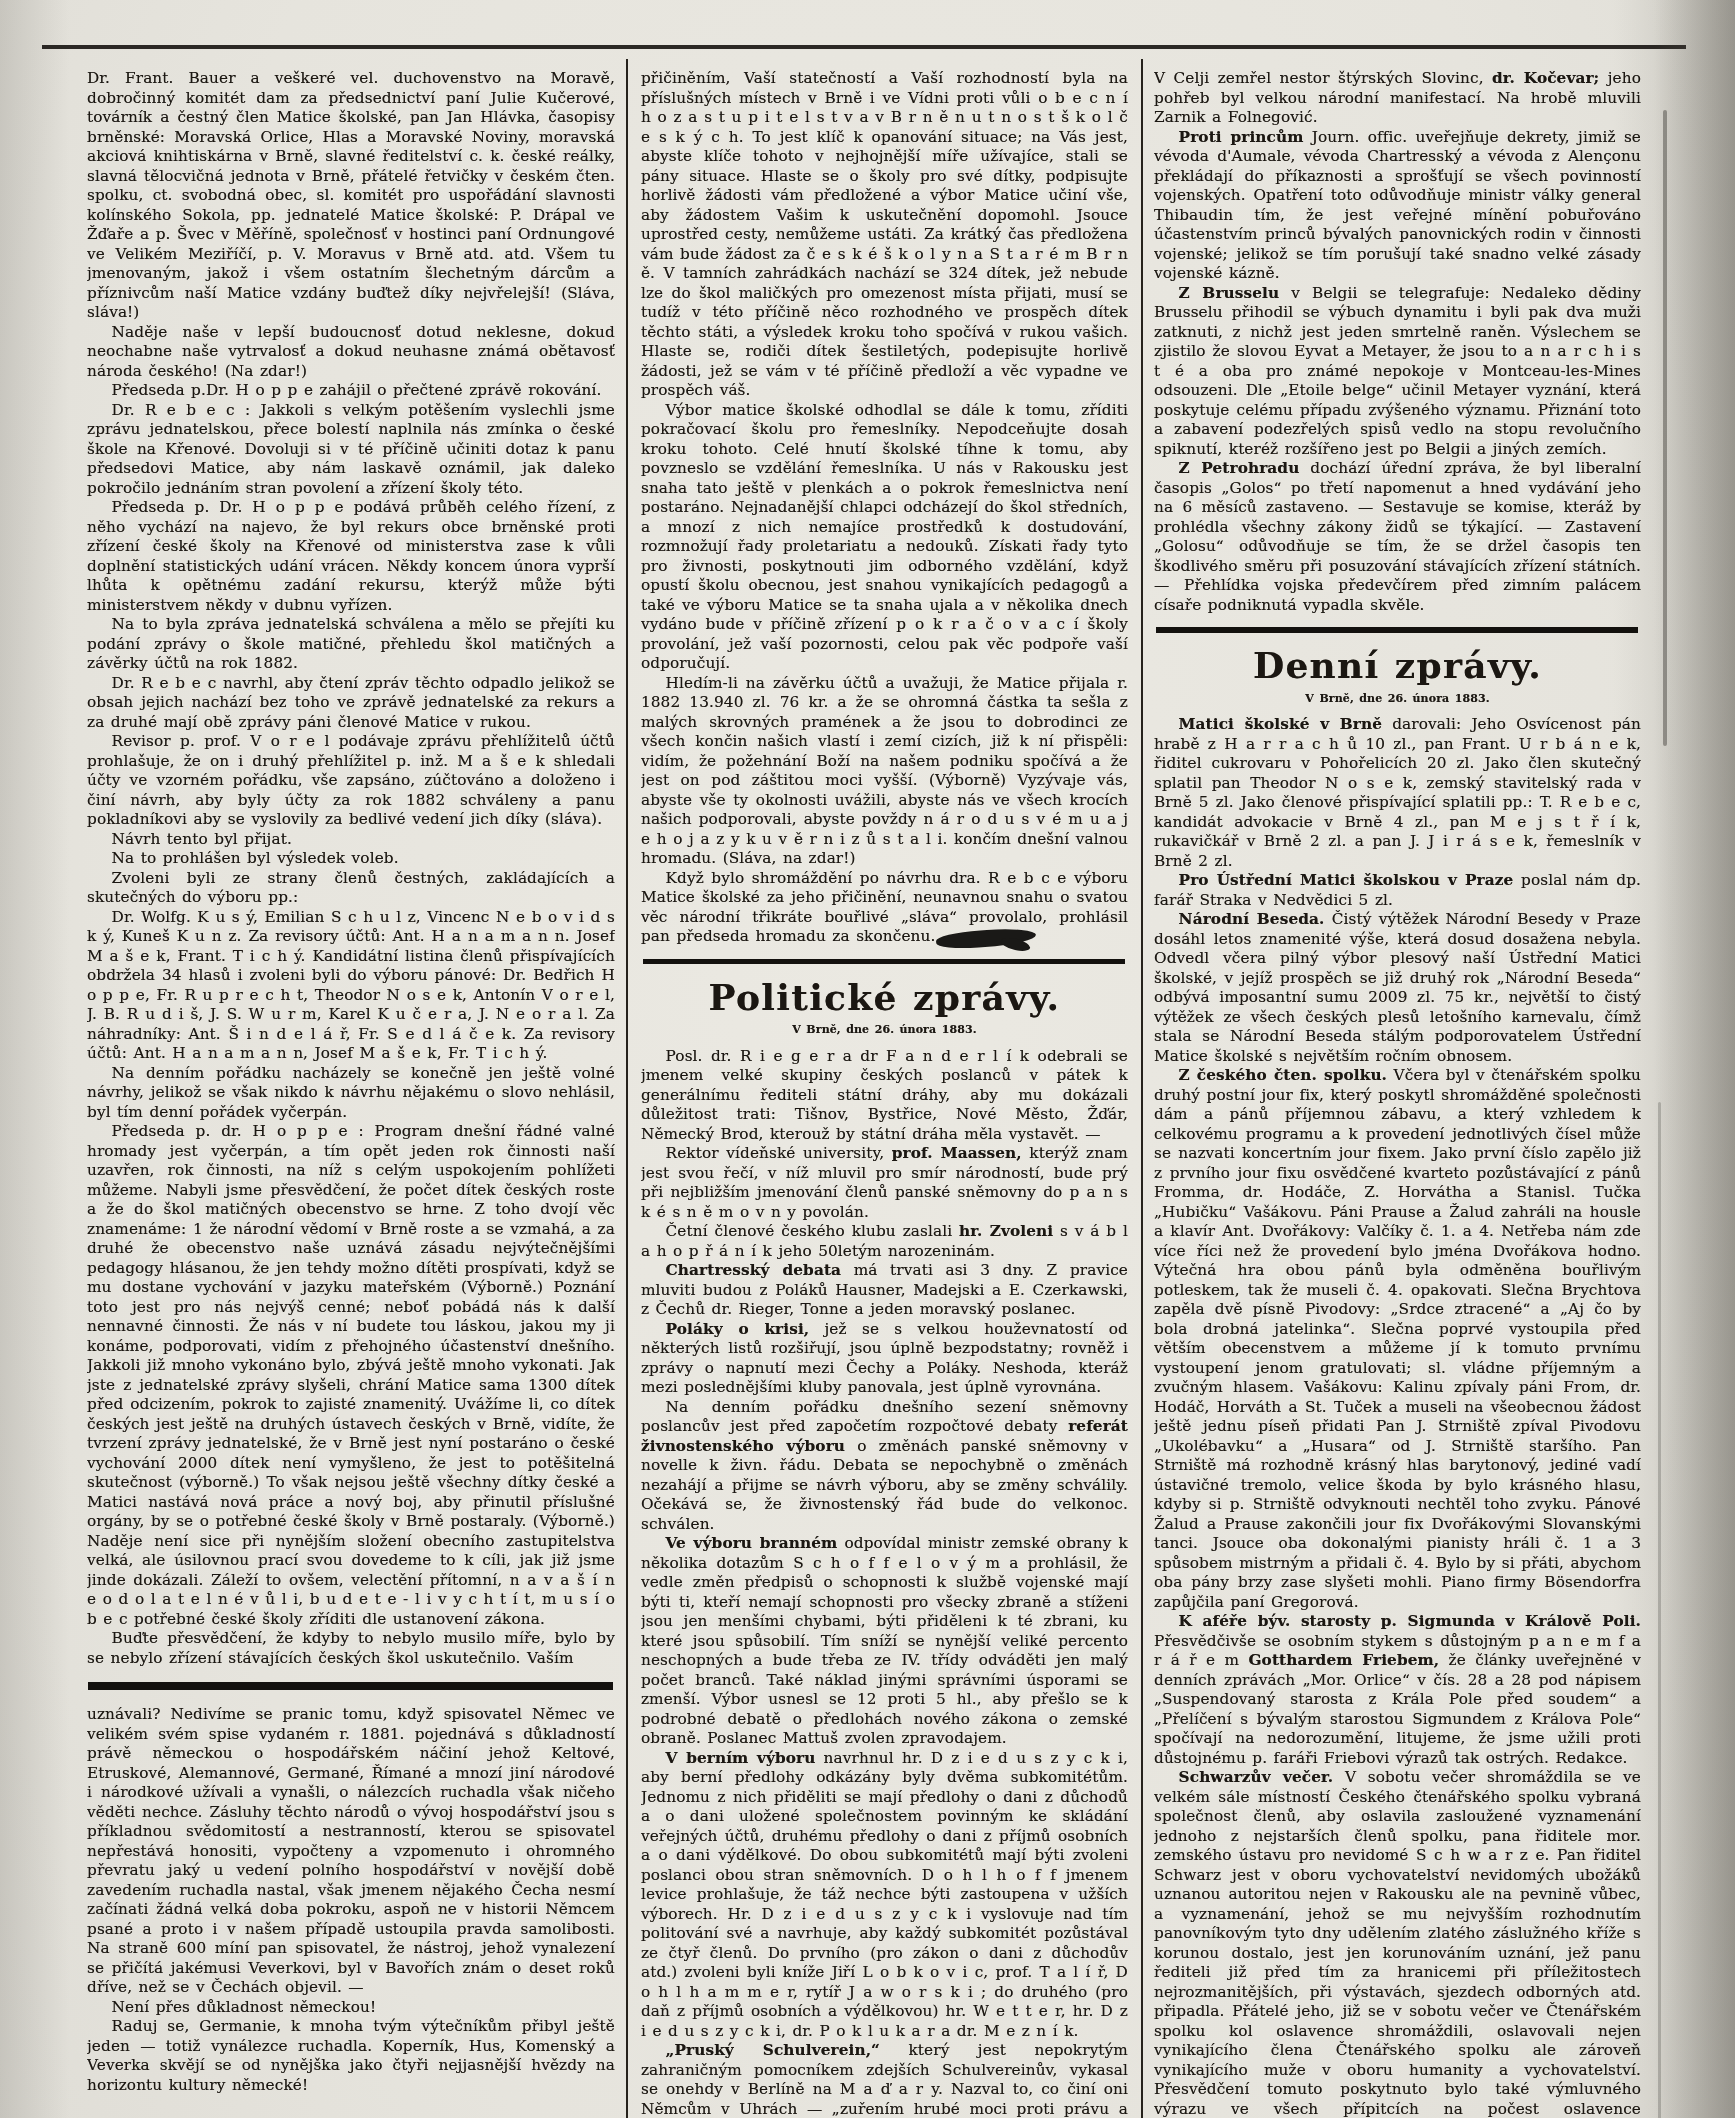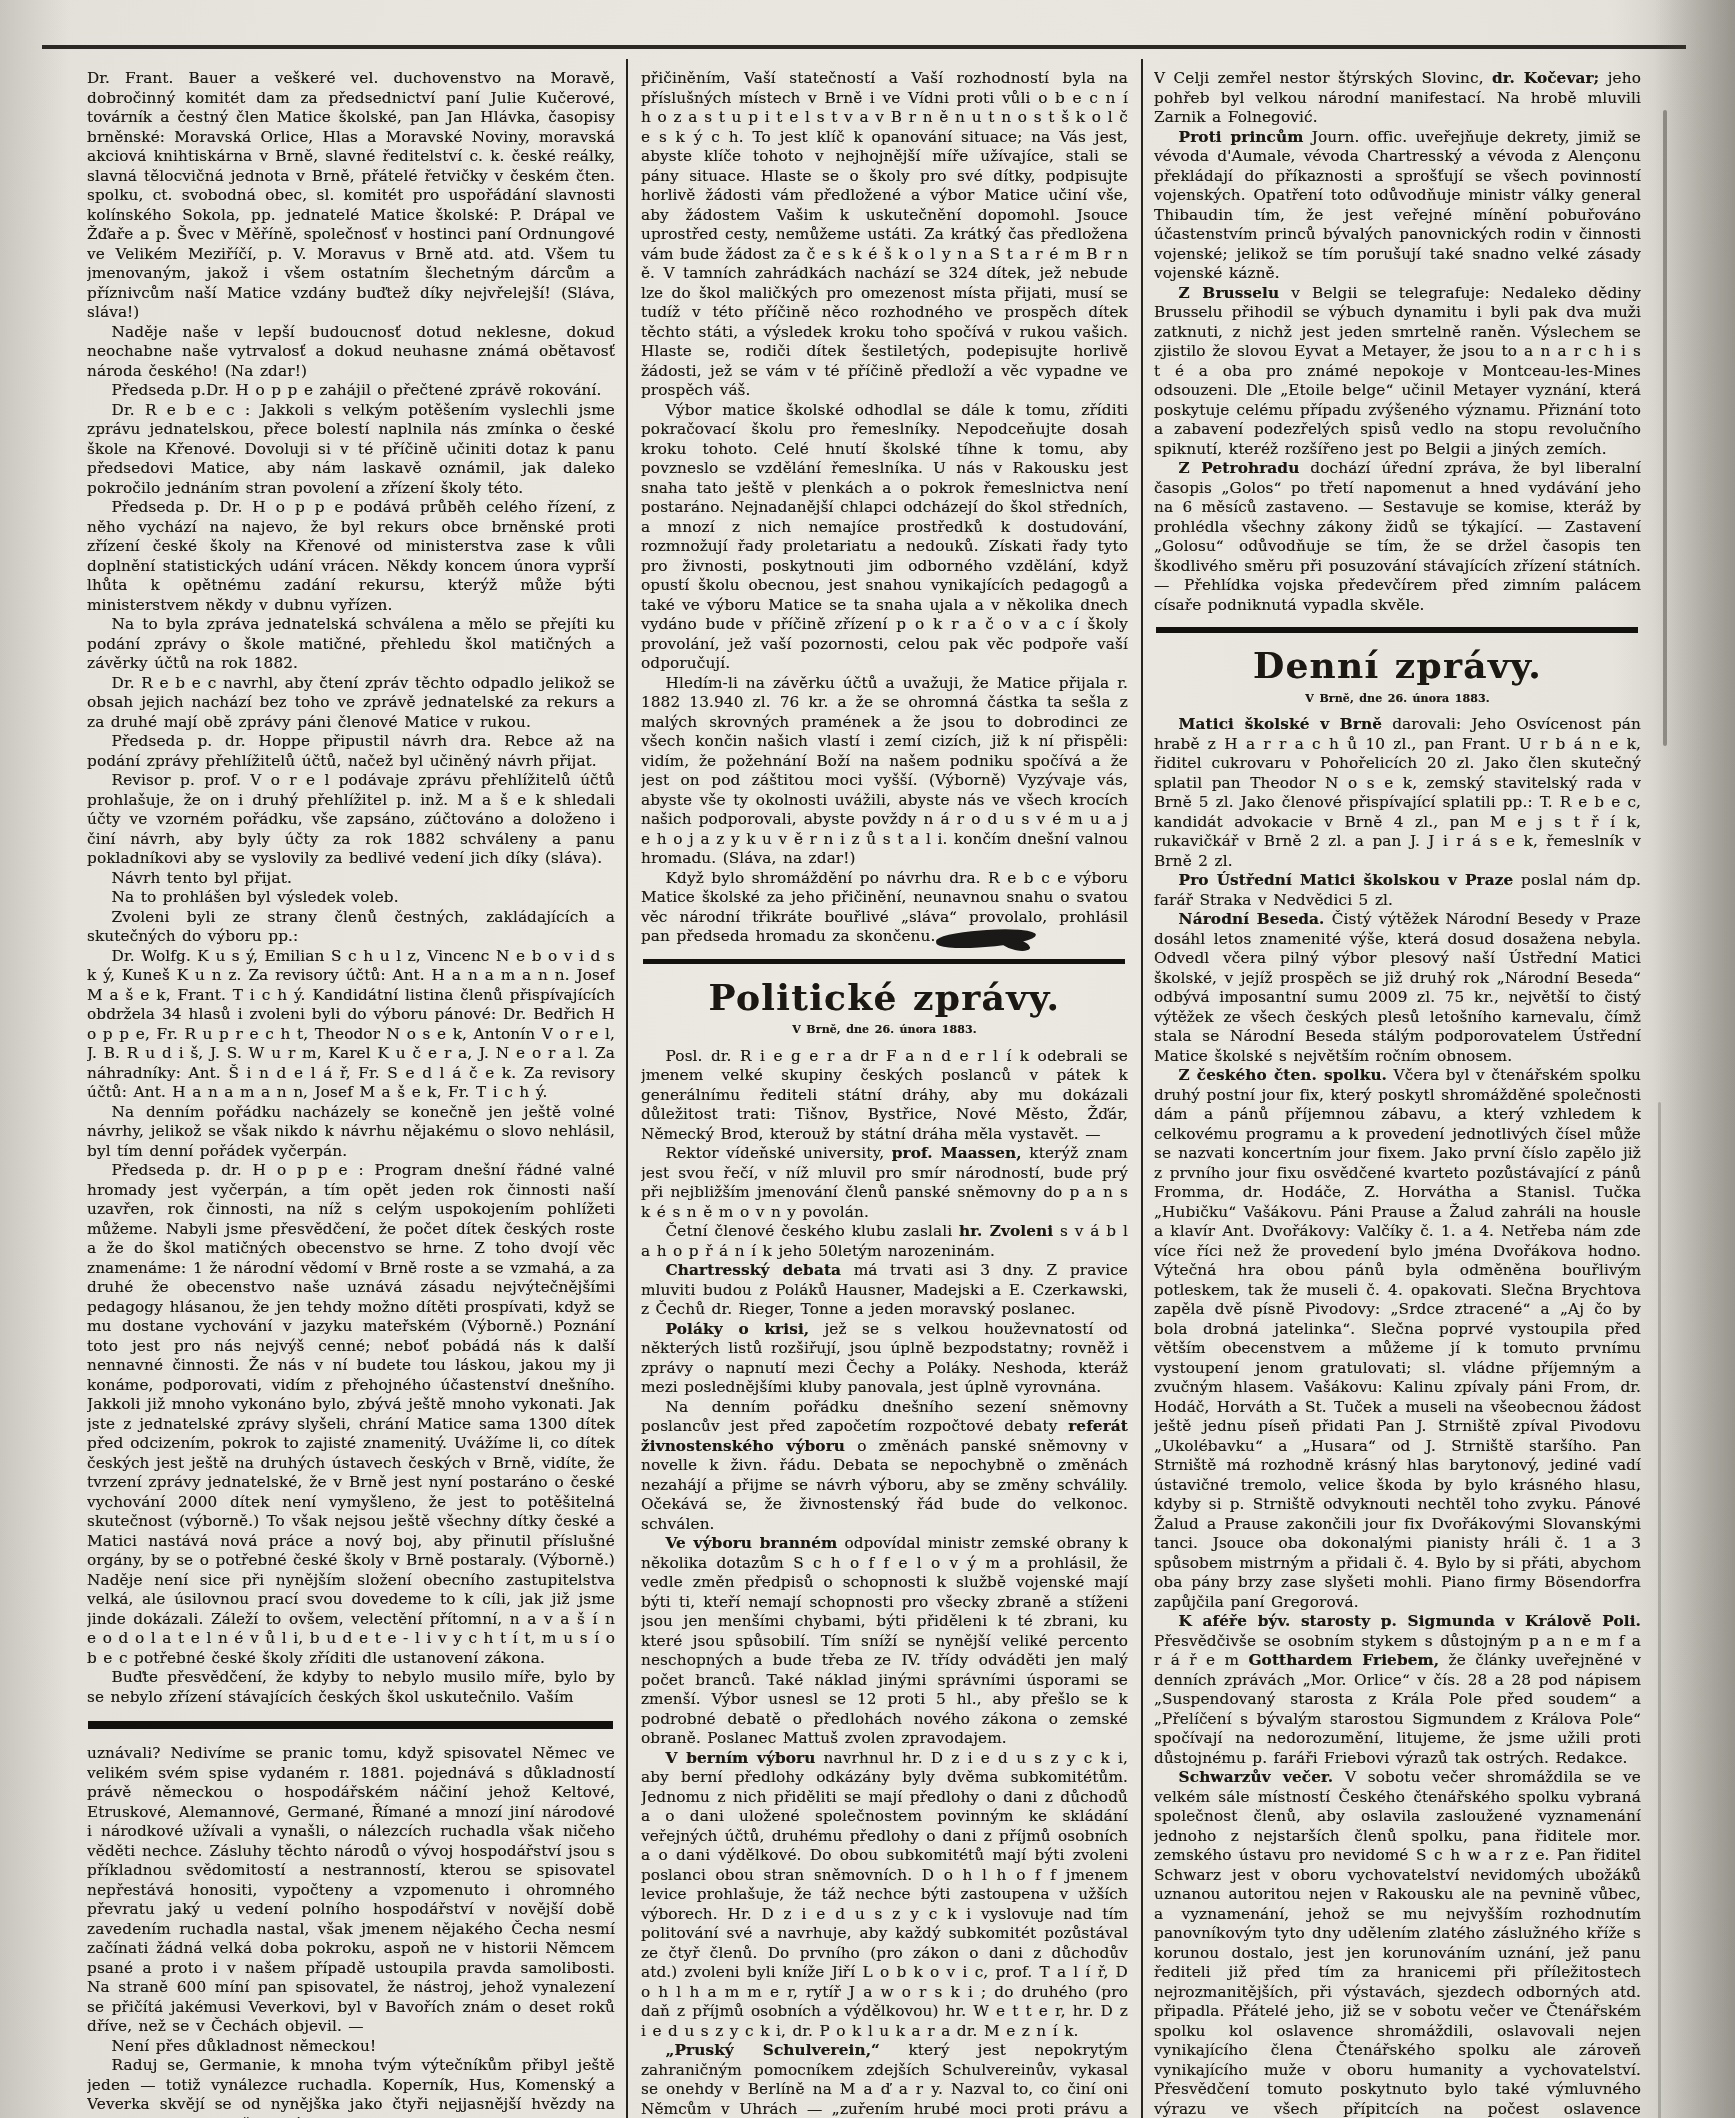--- a/index.html
+++ b/index.html
@@ -75,21 +75,20 @@
 
 <div id="content">
   <div class="col col-1">
       <p class="para noindent">Dr. Frant. Bauer a veškeré vel. duchovenstvo na Moravě, dobročinný komitét dam za předsednictví paní Julie Kučerové, továrník a čestný člen Matice školské, pan Jan Hlávka, časopisy brněnské: Moravská Orlice, Hlas a Moravské Noviny, moravská akciová knihtiskárna v Brně, slavné ředitelství c. k. české reálky, slavná tělocvičná jednota v Brně, přátelé řetvičky v českém čten. spolku, ct. svobodná obec, sl. komitét pro uspořádání slavnosti kolínského Sokola, pp. jednatelé Matice školské: P. Drápal ve Žďaře a p. Švec v Měříně, společnosť v hostinci paní Ordnungové ve Velikém Meziříčí, p. V. Moravus v Brně atd. atd. Všem tu jmenovaným, jakož i všem ostatním šlechetným dárcům a příznivcům naší Matice vzdány buďtež díky nejvřelejší! (Sláva, sláva!)</p>
       <p class="para">Naděje naše v lepší budoucnosť dotud neklesne, dokud neochabne naše vytrvalosť a dokud neuhasne známá obětavosť národa českého! (Na zdar!)</p>
       <p class="para">Předseda p.Dr. H o p p e zahájil o přečtené zprávě rokování.</p>
       <p class="para">Dr. R e b e c : Jakkoli s velkým potěšením vyslechli jsme zprávu jednatelskou, přece bolestí naplnila nás zmínka o české škole na Křenové. Dovoluji si v té příčině učiniti dotaz k panu předsedovi Matice, aby nám laskavě oznámil, jak daleko pokročilo jednáním stran povolení a zřízení školy této.</p>
       <p class="para">Předseda p. Dr. H o p p e podává průběh celého řízení, z něho vychází na najevo, že byl rekurs obce brněnské proti zřízení české školy na Křenové od ministerstva zase k vůli doplnění statistických udání vrácen. Někdy koncem února vyprší lhůta k opětnému zadání rekursu, kterýž může býti ministerstvem někdy v dubnu vyřízen.</p>
       <p class="para">Na to byla zpráva jednatelská schválena a mělo se přejíti ku podání zprávy o škole matičné, přehledu škol matičných a závěrky účtů na rok 1882.</p>
       <p class="para">Dr. R e b e c navrhl, aby čtení zpráv těchto odpadlo jelikož se obsah jejich nachází bez toho ve zprávě jednatelské za rekurs a za druhé mají obě zprávy páni členové Matice v rukou.</p>
-      <p class="para">Předseda p. dr. Hoppe připustil návrh dra. Rebce až na podání zprávy přehlížitelů účtů, načež byl učiněný návrh přijat.</p>
       <p class="para">Revisor p. prof. V o r e l podávaje zprávu přehlížitelů účtů prohlašuje, že on i druhý přehlížitel p. inž. M a š e k shledali účty ve vzorném pořádku, vše zapsáno, zúčtováno a doloženo i činí návrh, aby byly účty za rok 1882 schváleny a panu pokladníkovi aby se vyslovily za bedlivé vedení jich díky (sláva).</p>
       <p class="para">Návrh tento byl přijat.</p>
       <p class="para">Na to prohlášen byl výsledek voleb.</p>
       <p class="para">Zvoleni byli ze strany členů čestných, zakládajících a skutečných do výboru pp.:</p>
       <p class="para">Dr. Wolfg. K u s ý, Emilian S c h u l z, Vincenc N e b o v i d s k ý, Kuneš K u n z. Za revisory účtů: Ant. H a n a m a n n. Josef M a š e k, Frant. T i c h ý. Kandidátní listina členů přispívajících obdržela 34 hlasů i zvoleni byli do výboru pánové: Dr. Bedřich H o p p e, Fr. R u p r e c h t, Theodor N o s e k, Antonín V o r e l, J. B. R u d i š, J. S. W u r m, Karel K u č e r a, J. N e o r a l. Za náhradníky: Ant. Š i n d e l á ř, Fr. S e d l á č e k. Za revisory účtů: Ant. H a n a m a n n, Josef M a š e k, Fr. T i c h ý.</p>
       <p class="para">Na denním pořádku nacházely se konečně jen ještě volné návrhy, jelikož se však nikdo k návrhu nějakému o slovo nehlásil, byl tím denní pořádek vyčerpán.</p>
       <p class="para">Předseda p. dr. H o p p e : Program dnešní řádné valné hromady jest vyčerpán, a tím opět jeden rok činnosti naší uzavřen, rok činnosti, na níž s celým uspokojením pohlížeti můžeme. Nabyli jsme přesvědčení, že počet dítek českých roste a že do škol matičných obecenstvo se hrne. Z toho dvojí věc znamenáme: 1 že národní vědomí v Brně roste a se vzmahá, a za druhé že obecenstvo naše uznává zásadu nejvýtečnějšími pedagogy hlásanou, že jen tehdy možno dítěti prospívati, když se mu dostane vychování v jazyku mateřském (Výborně.) Poznání toto jest pro nás nejvýš cenné; neboť pobádá nás k další nennavné činnosti. Že nás v ní budete tou láskou, jakou my ji konáme, podporovati, vidím z přehojného účastenství dnešního. Jakkoli již mnoho vykonáno bylo, zbývá ještě mnoho vykonati. Jak jste z jednatelské zprávy slyšeli, chrání Matice sama 1300 dítek před odcizením, pokrok to zajisté znamenitý. Uvážíme li, co dítek českých jest ještě na druhých ústavech českých v Brně, vidíte, že tvrzení zprávy jednatelské, že v Brně jest nyní postaráno o české vychování 2000 dítek není vymyšleno, že jest to potěšitelná skutečnost (výborně.) To však nejsou ještě všechny dítky české a Matici nastává nová práce a nový boj, aby přinutil příslušné orgány, by se o potřebné české školy v Brně postaraly. (Výborně.) Naděje není sice při nynějším složení obecního zastupitelstva velká, ale úsilovnou prací svou dovedeme to k cíli, jak již jsme jinde dokázali. Záleží to ovšem, velectění přítomní, n a v a š í n e o d o l a t e l n é v ů l i, b u d e t e - l i v y c h t í t, m u s í o b e c potřebné české školy zříditi dle ustanovení zákona.</p>
       <p class="para">Buďte přesvědčení, že kdyby to nebylo musilo míře, bylo by se nebylo zřízení stávajících českých škol uskutečnilo. Vaším</p>
       <div class="rule thick"></div>
       <p class="para noindent">uznávali? Nedivíme se pranic tomu, když spisovatel Němec ve velikém svém spise vydaném r. 1881. pojednává s důkladností právě německou o hospodářském náčiní jehož Keltové, Etruskové, Alemannové, Germané, Římané a mnozí jiní národové i národkové užívali a vynašli, o nálezcích ruchadla však ničeho věděti nechce. Zásluhy těchto národů o vývoj hospodářství jsou s příkladnou svědomitostí a nestranností, kterou se spisovatel nepřestává honositi, vypočteny a vzpomenuto i ohromného převratu jaký u vedení polního hospodářství v novější době zavedením ruchadla nastal, však jmenem nějakého Čecha nesmí začínati žádná velká doba pokroku, aspoň ne v historii Němcem psané a proto i v našem případě ustoupila pravda samolibosti. Na straně 600 míní pan spisovatel, že nástroj, jehož vynalezení se přičítá jakémusi Veverkovi, byl v Bavořích znám o deset roků dříve, než se v Čechách objevil. —</p>

